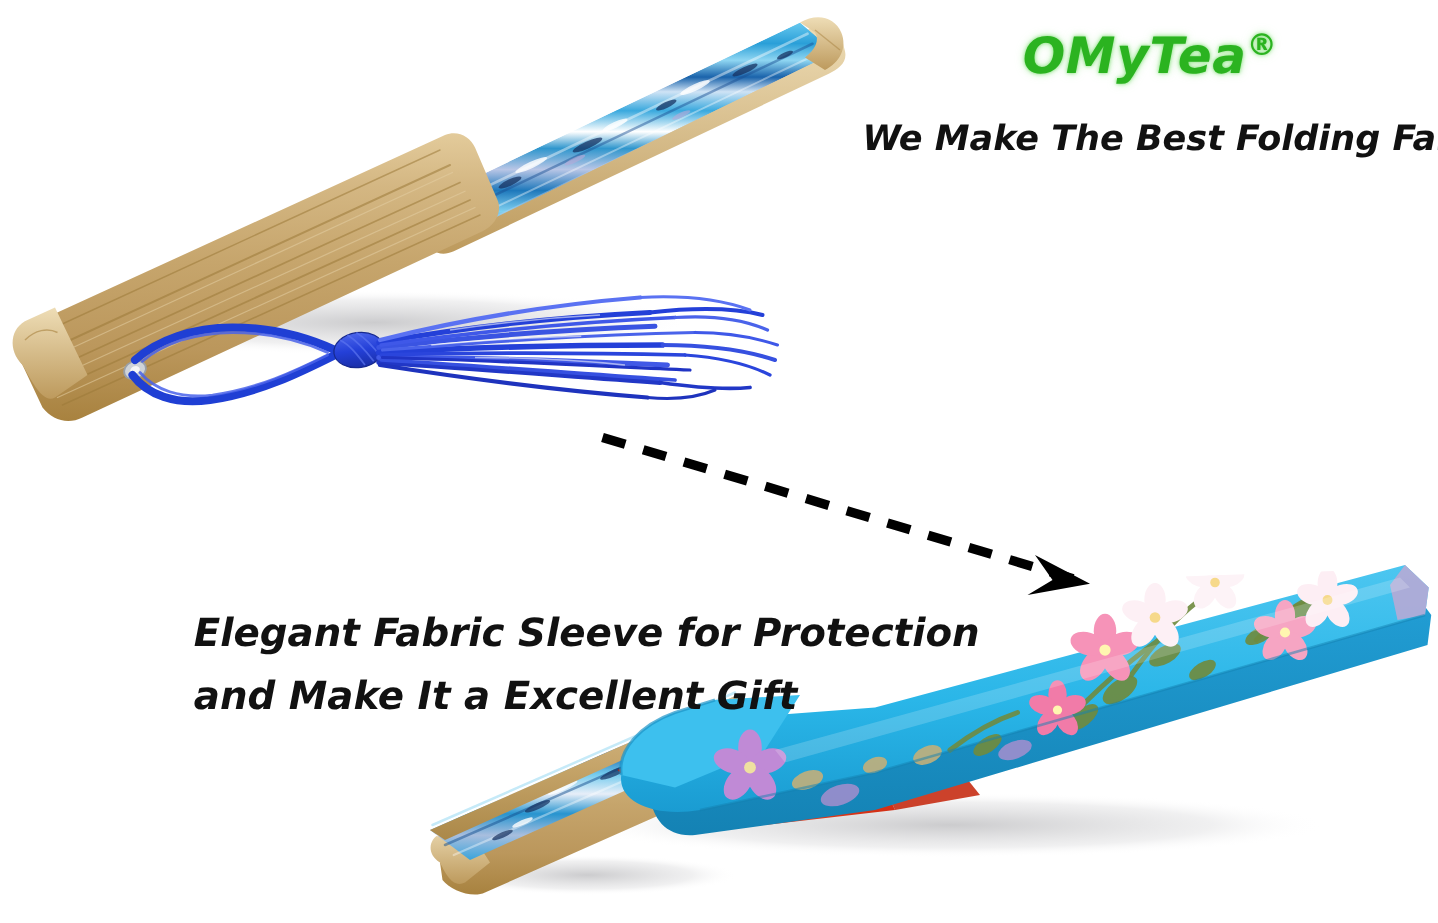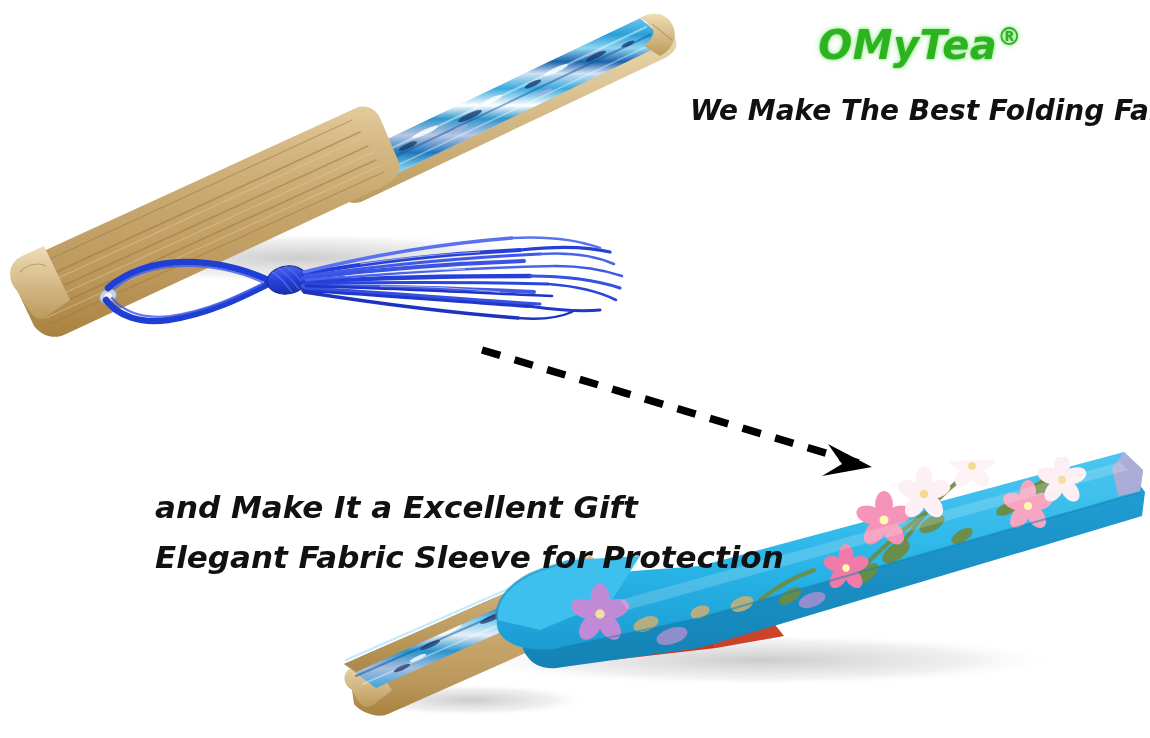--- a/index.html
+++ b/index.html
@@ -421,17 +421,17 @@
   </svg>
 
   <div class="brand">
     <span>OMyTea</span><span class="rmark">®</span>
   </div>
 
   <div class="tagline">We Make The Best Folding Fans</div>
 
 
   <div class="caption-bottom">
+    <div>Elegant Fabric Sleeve for Protection</div>
     <div>and Make It a Excellent Gift</div>
-    <div>Elegant Fabric Sleeve for Protection</div>
   </div>
 
 </div>
 
 </body></html>

